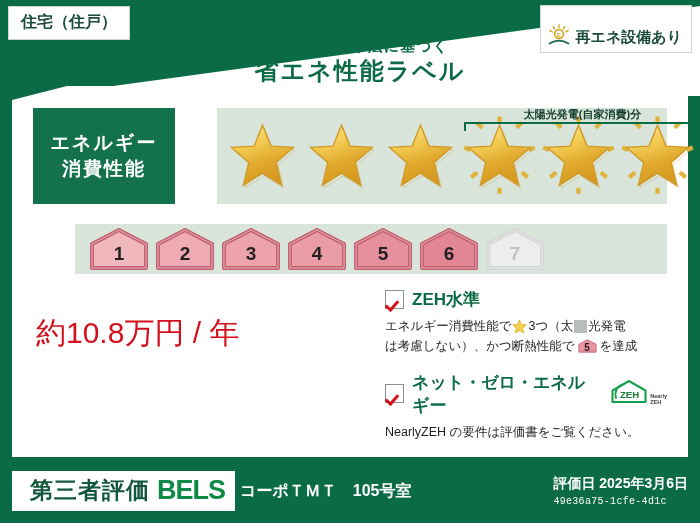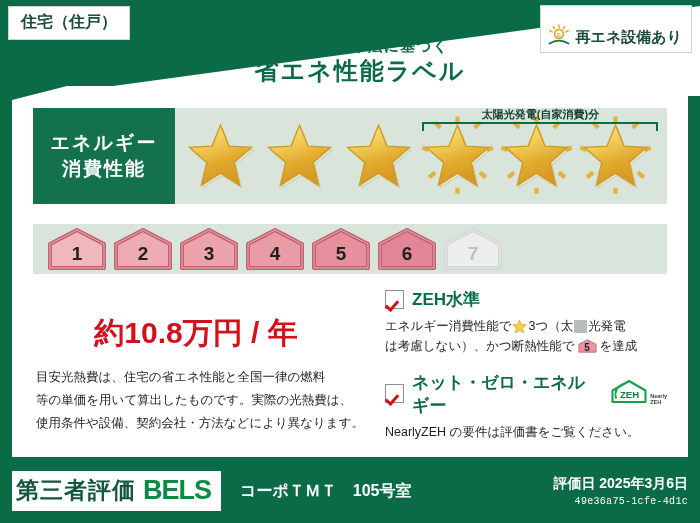--- a/index.html
+++ b/index.html
@@ -62,21 +62,21 @@
     line-height:1.25;margin-top:1px;
   }
 
   
   .row{position:absolute;display:flex;align-items:stretch;}
   .rowlabel{
     background:#13714c;color:#ffffff;
     display:flex;flex-direction:column;align-items:center;justify-content:center;
     font-weight:bold;letter-spacing:2px;text-align:right;
   }
-  .rowbody{background:#d9e5da;position:relative;flex:1;}
+  .rowbody{background:#d9e5da;position:relative;flex:1;margin-left:42px;}
 
   
   #row-energy{left:33px;top:108px;width:634px;height:96px;}
   #row-energy .rowlabel{width:142px;font-size:19px;line-height:1.35;}
   
   #row-insul{left:33px;top:224px;width:634px;height:50px;}
   #row-insul .rowlabel{width:142px;font-size:19px;}
 
   
   .stars{
@@ -114,22 +114,22 @@
   .house.off .num{color:#bfc4c1;}
 
   
   .costhead{
     position:absolute;left:36px;top:290px;width:320px;
     display:flex;align-items:center;gap:8px;
   }
   .costhead .line{flex:1;height:2px;background:#12573c;}
   .costhead .txt{font-size:15px;font-weight:bold;color:#12573c;letter-spacing:1px;}
   .costvalue{
-    position:absolute;left:36px;top:313px;width:320px;text-align:center;
-    font-size:30px;font-weight:bold;color:#d3111d;letter-spacing:0px;
+    position:absolute;left:36px;top:313px;width:320px;text-align:left;
+    font-size:30px;font-weight:normal;color:#d3111d;letter-spacing:0px;
   }
   .costnote{
     position:absolute;left:36px;top:366px;width:330px;
     font-size:12.5px;color:#231f20;line-height:1.85;letter-spacing:0px;
   }
   .costnote div{white-space:nowrap;}
 
   
   .criteria{position:absolute;left:385px;top:288px;width:282px;}
   .crit-head{display:flex;align-items:center;gap:8px;}
@@ -161,29 +161,29 @@
   }
   .crit2{margin-top:14px;}
   .zehlogo{display:flex;align-items:flex-end;gap:2px;margin-left:3px;}
   .zehsmall{font-size:5.5px;font-weight:bold;color:#3d3d3d;line-height:1.05;
     padding-bottom:2px;}
 
   
   .footer{position:absolute;left:0;bottom:0;width:700px;height:60px;}
   .belsbox{
     position:absolute;left:12px;top:8px;background:#ffffff;
-    padding:4px 10px 5px 4px;display:flex;align-items:center;gap:7px;
+    padding:4px 10px 5px 18px;display:flex;align-items:center;gap:7px;
   }
   .bels-jp{font-size:23px;font-weight:bold;color:#12573c;letter-spacing:1px;}
   .bels-en{font-size:27px;font-weight:bold;color:#0f8a46;letter-spacing:-1px;}
   .unitname{
     position:absolute;left:240px;top:18px;
     font-size:16px;font-weight:bold;color:#ffffff;letter-spacing:0px;
   }
-  .evalinfo{position:absolute;right:12px;top:12px;text-align:right;}
+  .evalinfo{position:absolute;right:12px;top:12px;}
   .evaldate{font-size:14px;font-weight:bold;color:#ffffff;}
   .evalid{font-size:10px;color:#ffffff;margin-top:3px;letter-spacing:0.3px;
     font-family:"Liberation Mono","DejaVu Sans Mono",monospace;}
 </style>
 </head>
 <body>
 
 <div id="label">
 
   <div class="tophatch"></div>
@@ -393,25 +393,20 @@
        <polygon points="31,3 58,17 58,41 4,41 4,17" fill="#eceeed" stroke="#d3d6d4" stroke-width="4" stroke-linejoin="round"></polygon>
        <polygon points="31,3 58,17 58,41 4,41 4,17" fill="none" stroke="#ffffff" stroke-width="1" opacity="0.5"></polygon>
      </svg>
      <span class="num">7</span>
           </div>
         </div>
     </div>
   </div>
 
   <div class="costvalue">約10.8万円 / 年</div>
-  <div class="costnote">
-    <div>目安光熱費は、住宅の省エネ性能と全国一律の燃料</div>
-    <div>等の単価を用いて算出したものです。実際の光熱費は、</div>
-    <div>使用条件や設備、契約会社・方法などにより異なります。</div>
-  </div>
 
   <div class="criteria">
 
     <div>
       <div class="crit-head">
         <span class="chk"></span>
         <span class="crit-title">ZEH水準</span>
       </div>
       <div class="crit-body">
         <div class="ln">

